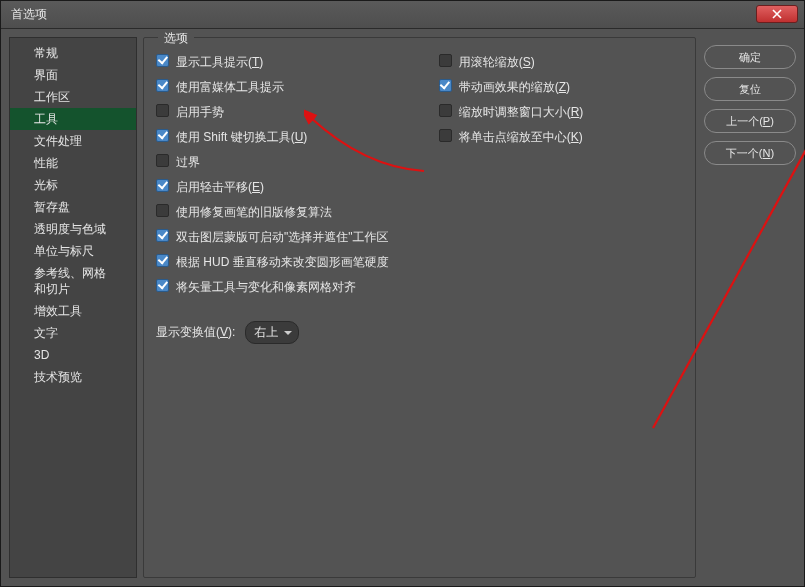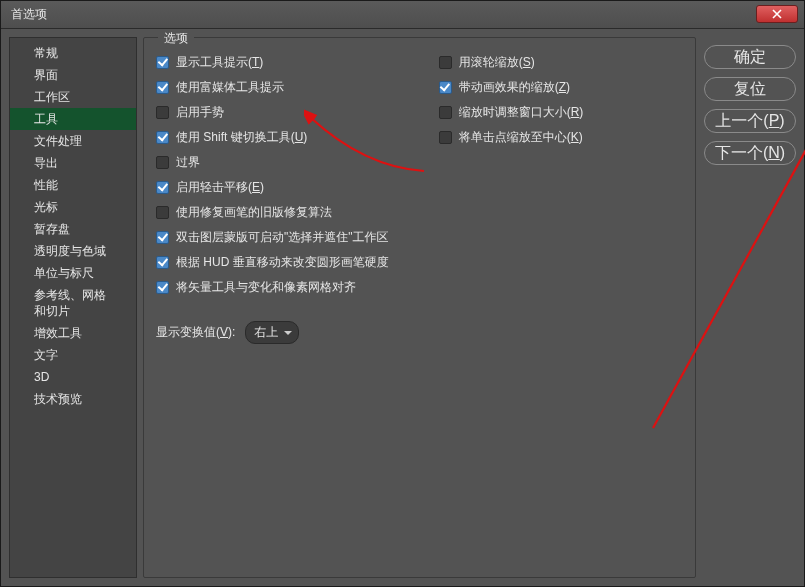--- a/index.html
+++ b/index.html
@@ -87,21 +87,20 @@
 }
 .option-cols {
   display: flex;
   gap: 40px;
   margin-top: 6px;
   position: relative;
 }
 .col { display: flex; flex-direction: column; gap: 9px; }
 .opt {
   display: flex;
-  align-items: center;
   gap: 7px;
   color: #e6e6e6;
   line-height: 16px;
 }
 .chk {
   width: 13px;
   height: 13px;
   border: 1px solid #2a2a2a;
   background: #3b3b3b;
   border-radius: 2px;
@@ -159,21 +158,21 @@
 .btn {
   border: 1px solid #8a8a8a;
   background: #535353;
   color: #e6e6e6;
   height: 24px;
   border-radius: 14px;
   display: flex;
   align-items: center;
   justify-content: center;
   cursor: pointer;
-  font-size: 16px;
+  font-size: 11px;
 }
 .arrow1, .arrow2 {
   position: absolute;
   pointer-events: none;
 }
 .arrow1 { left: 148px; top: 55px; }
 .arrow2 { left: 495px; top: 48px; }
 </style>
 </head>
 <body>
@@ -187,21 +186,20 @@
       </svg>
     </div>
   </div>
   <div class="content">
     <div class="sidebar" id="sidebar">
         <div class="sidebar-item"><span>常规</span></div>
         <div class="sidebar-item"><span>界面</span></div>
         <div class="sidebar-item"><span>工作区</span></div>
         <div class="sidebar-item active"><span>工具</span></div>
         <div class="sidebar-item"><span>文件处理</span></div>
-        <div class="sidebar-item"><span>导出</span></div>
         <div class="sidebar-item"><span>性能</span></div>
         <div class="sidebar-item"><span>光标</span></div>
         <div class="sidebar-item"><span>暂存盘</span></div>
         <div class="sidebar-item"><span>透明度与色域</span></div>
         <div class="sidebar-item"><span>单位与标尺</span></div>
         <div class="sidebar-item"><span>参考线、网格和切片</span></div>
         <div class="sidebar-item"><span>增效工具</span></div>
         <div class="sidebar-item"><span>文字</span></div>
         <div class="sidebar-item"><span>3D</span></div>
         <div class="sidebar-item"><span>技术预览</span></div>

